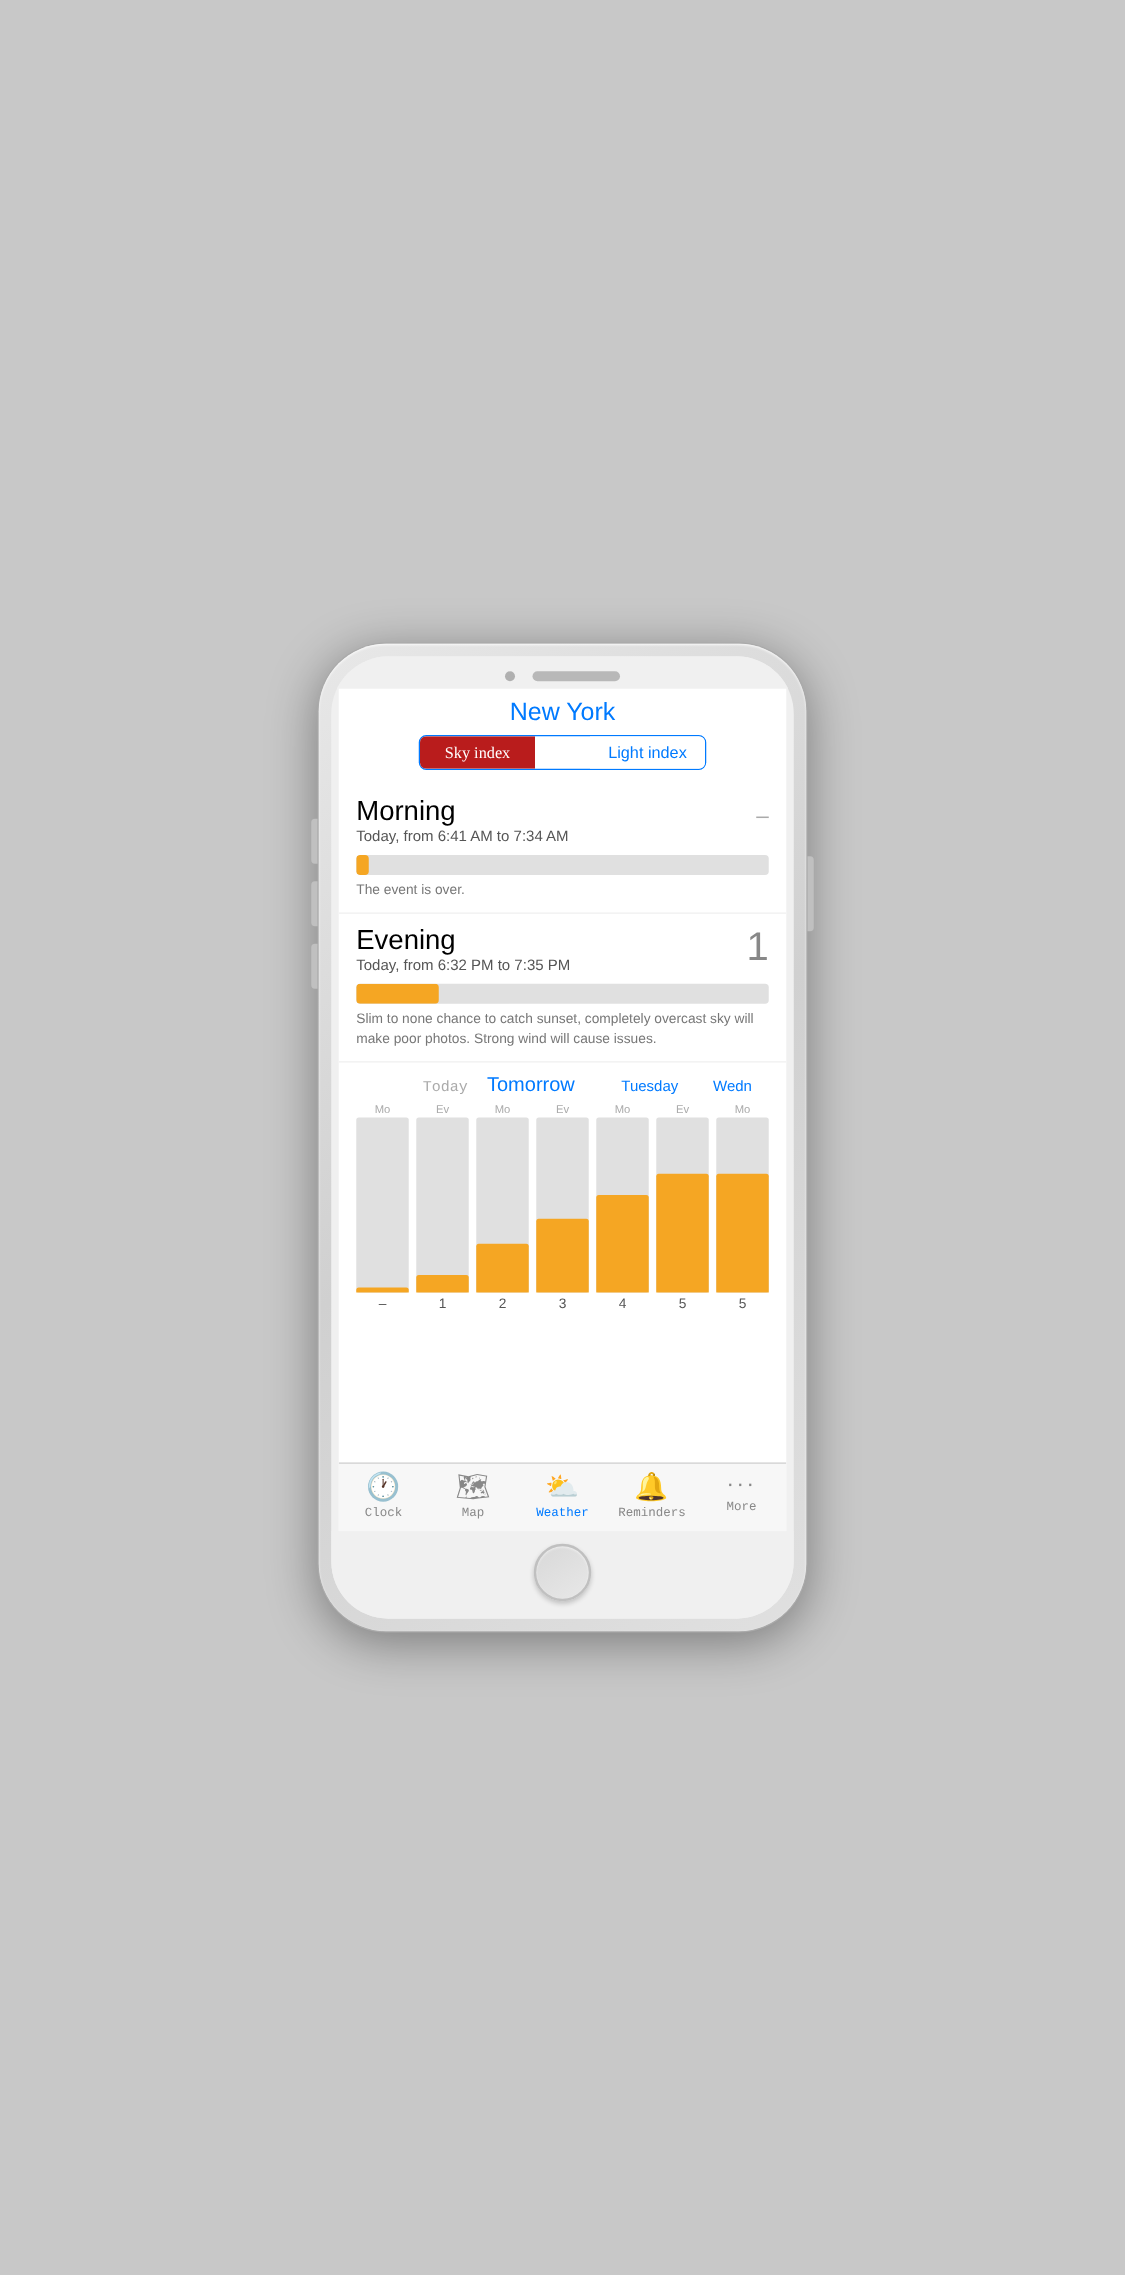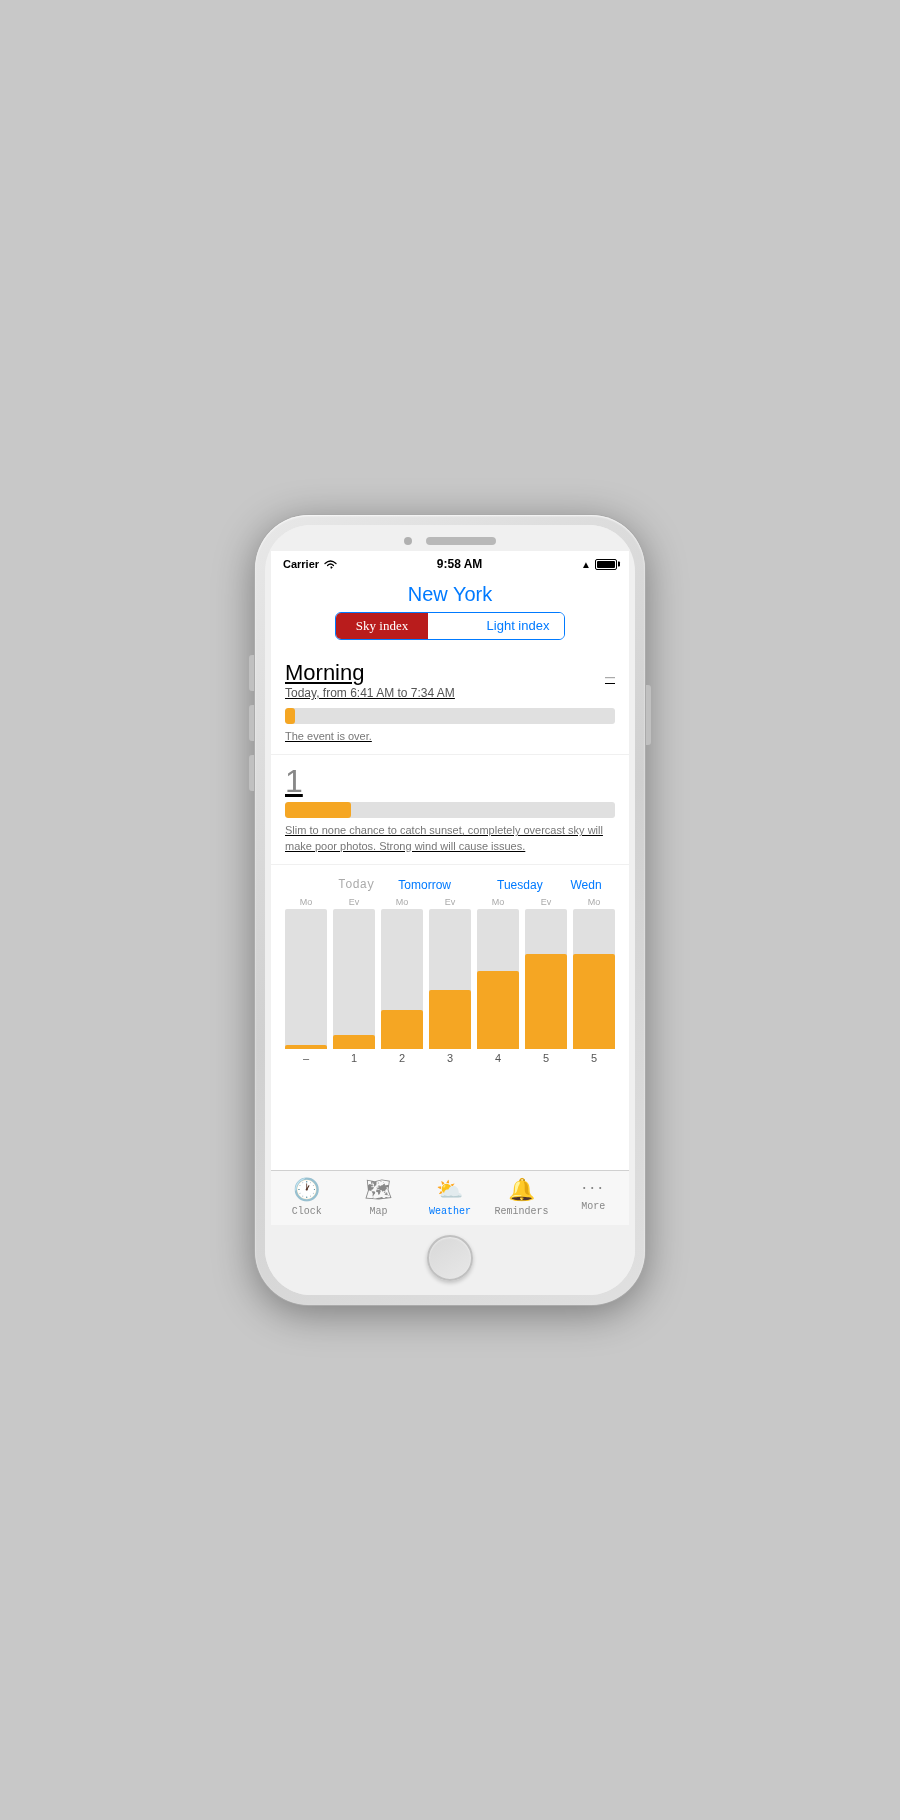--- a/index.html
+++ b/index.html
@@ -191,21 +191,20 @@
     }
     .segment-btn.inactive {
       background: #fff;
       color: #007AFF;
       margin-left: 44px;
     }
 
     .section {
       padding: 8px 14px 10px;
       border-bottom: 1px solid #f0f0f0;
-      text-decoration: underline;
     }
 
     .section-header {
       display: flex;
       justify-content: space-between;
       align-items: flex-start;
       margin-bottom: 2px;
     }
 
     .section-title {
@@ -304,37 +303,20 @@
 <div class="phone-outer">
   <div class="phone-inner">
 
     <div class="phone-top-bar">
       <div class="camera-dot"></div>
       <div class="speaker-grill"></div>
     </div>
 
     <div class="screen">
 
-      <div class="status-bar">
-        <div class="status-carrier">
-          <span>Carrier</span>
-          <svg width="15" height="11" viewBox="0 0 15 11">
-            <path d="M7.5 8.5 a1 1 0 1 1 0 0.01Z" fill="#000" stroke="none"></path>
-            <path d="M4.5 6.5 Q7.5 3.5 10.5 6.5" fill="none" stroke="#000" stroke-width="1.2" stroke-linecap="round"></path>
-            <path d="M2 4.5 Q7.5 -0.5 13 4.5" fill="none" stroke="#000" stroke-width="1.2" stroke-linecap="round"></path>
-          </svg>
-        </div>
-        <div class="status-time">9:58 AM</div>
-        <div class="status-right">
-          <span class="location-arrow">▲</span>
-          <div class="battery">
-            <div class="battery-fill"></div>
-          </div>
-        </div>
-      </div>
 
       <div class="app-content">
 
         <div class="city-title">New York</div>
 
         <div class="segment-control">
           <div class="segment-btn active">Sky index</div>
           <div class="segment-btn inactive">Light index</div>
         </div>
 
@@ -347,36 +329,40 @@
             <div class="section-score" style="font-size:18px;color:#aaa;margin-top:6px;">–</div>
           </div>
           <div class="progress-bar">
             <div class="progress-fill" style="width:3%"></div>
           </div>
           <div class="section-desc">The event is over.</div>
         </div>
 
         <div class="section">
           <div class="section-header">
+            <div>
+              <div class="section-title">Evening</div>
+              <div class="section-subtitle">Today, from 6:32 PM to  7:35 PM</div>
+            </div>
             <div class="section-score">1</div>
           </div>
           <div class="progress-bar">
             <div class="progress-fill" style="width:20%"></div>
           </div>
           <div class="section-desc">Slim to none chance to catch sunset, completely overcast sky will make poor photos. Strong wind will cause issues.</div>
         </div>
 
         <div class="chart-section">
 
           <div style="display:flex;gap:6px;margin-bottom:4px;">
             <div style="flex:2;text-align:right;font-family:Liberation Mono, monospace;">
               <span style="font-size:12px;color:#aaa;">Today</span>
             </div>
             <div style="flex:2;text-align:center;">
-              <span style="font-size:12px;color:#007AFF;">Tomorrow</span>
+              <span style="font-size:16px;color:#007AFF;">Tomorrow</span>
             </div>
             <div style="flex:2;text-align:center;">
               <span style="font-size:12px;color:#007AFF;">Tuesday</span>
             </div>
             <div style="flex:1;text-align:left;">
               <span style="font-size:12px;color:#007AFF;">Wedn</span>
             </div>
           </div>
 
           <div style="display:flex;gap:6px;align-items:flex-end;">

